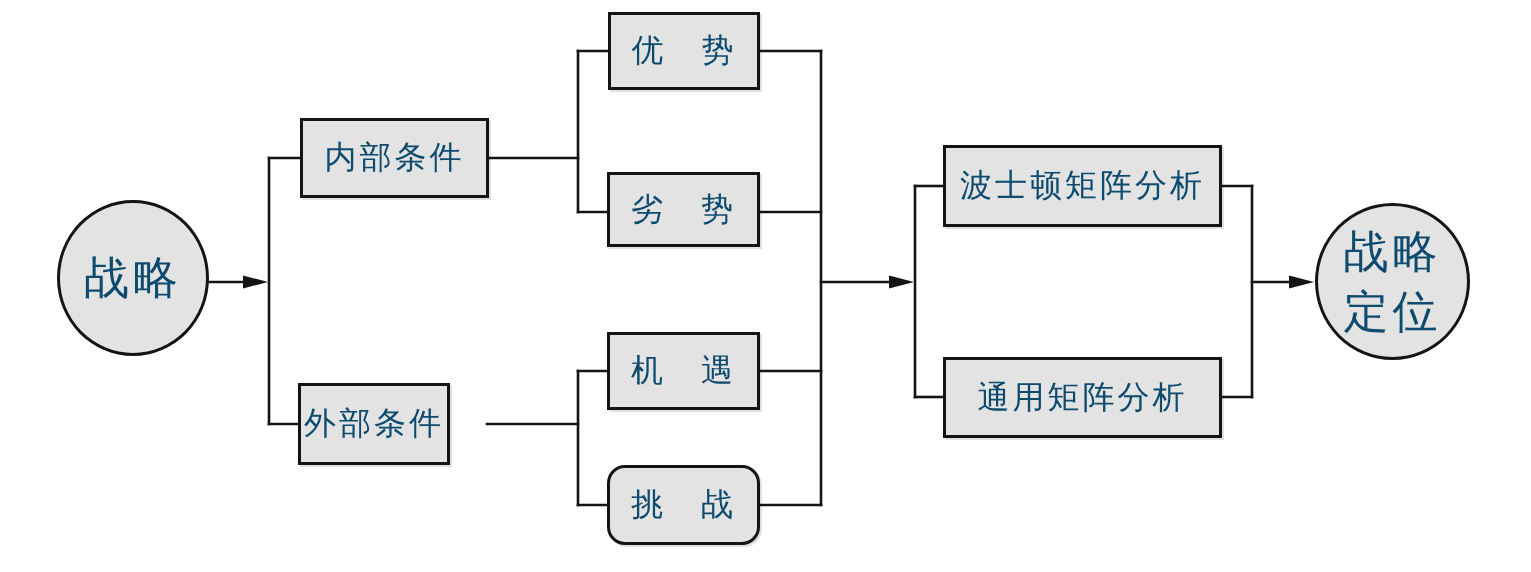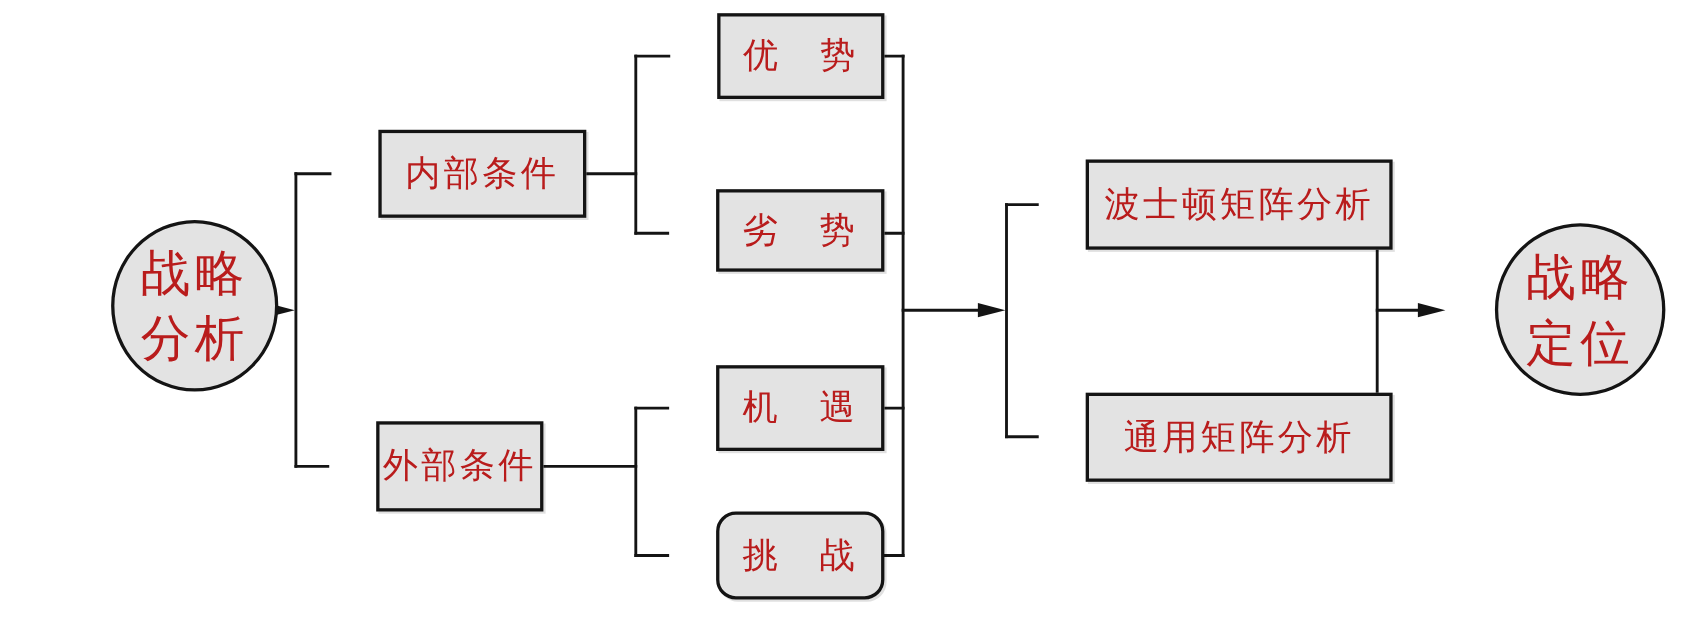--- a/index.html
+++ b/index.html
@@ -32,22 +32,21 @@
     stroke: none;
   }
   .node {
     position: absolute;
     box-sizing: border-box;
     background: #e3e3e3;
     border: 3px solid #141414;
     display: flex;
     align-items: center;
     justify-content: center;
-    color: #b91c1c;
-    margin-left: 44px;
+    color: #0c4a6e;
   }
   .rect-node {
     font-size: 32px;
     letter-spacing: 3px;
     white-space: nowrap;
     box-shadow: 2px 2px 0 rgba(0,0,0,0.12);
   }
   .circle-node {
     border-radius: 50%;
     flex-direction: column;
@@ -118,21 +117,20 @@
     </g>
 
     <g>
       <line x1="1252" y1="282" x2="1292" y2="282"></line>
       <polygon points="1314,282 1289,275.5 1289,288.5"></polygon>
     </g>
   </svg>
 
   <div class="node circle-node" style="left:57px; top:200px; width:152px; height:156px;">
     <span>战略</span>
-    <span>分析</span>
   </div>
 
   <div class="node rect-node" style="left:300px; top:118px; width:189px; height:80px;">
     <span>内部条件</span>
   </div>
   <div class="node rect-node" style="left:298px; top:383px; width:152px; height:82px;">
     <span>外部条件</span>
   </div>
 
   <div class="node rect-node" style="left:608px; top:12px; width:152px; height:78px;">

